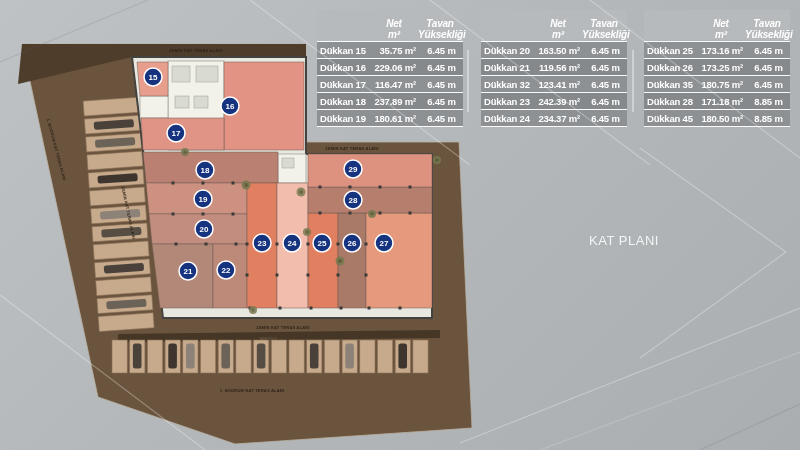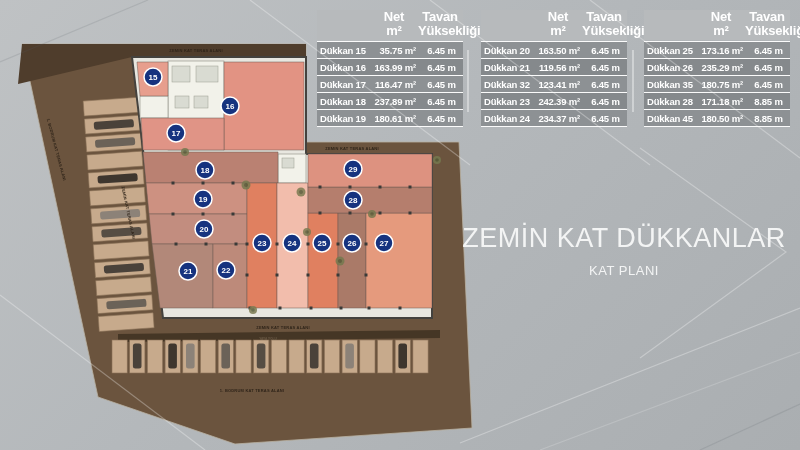--- a/index.html
+++ b/index.html
@@ -10,21 +10,21 @@
   .decor{position:absolute;left:0;top:0;z-index:30;pointer-events:none;}
   
   .plan-svg{position:absolute;left:0;top:0;z-index:5;}
   .plan-svg text{font-family:"Liberation Sans",sans-serif;}
   .plan-label{font-size:4px;font-weight:700;fill:#2f2419;letter-spacing:.2px;text-anchor:middle;}
   .road-label{font-size:3.2px;font-weight:700;fill:#6d5c47;text-anchor:middle;}
   .badge-no{font-size:8px;font-weight:700;fill:#ffffff;text-anchor:middle;}
   .unit{stroke:#6b5a50;stroke-width:.5;}
   
   .dtable{position:absolute;top:10px;width:146px;z-index:20;color:#fff;font-size:9.5px;font-weight:700;letter-spacing:-.2px;}
-  .thead{display:flex;height:30px;background:#b7babc;align-items:flex-start;line-height:1.1;font-size:13px;text-align:center;}
+  .thead{display:flex;height:30px;background:#b7babc;align-items:flex-end;line-height:1.1;font-size:10px;text-align:center;font-style:italic;}
   .rows{margin-top:1px;border-top:1px solid #fbfbfb;}
   .trow{display:flex;height:16px;align-items:center;border-bottom:1px solid #fbfbfb;background:#8d9194;justify-content:space-between;}
   .trow:nth-child(even){background:#85898c;}
   .c1{width:50px;padding-left:3px;text-align:left;}
   .c2{width:48px;text-align:right;padding-right:4px;}
   .c3{width:44px;text-align:center;}
   .thead .c2,.thead .c3{text-align:center;padding:0;}
   
   .title{position:absolute;left:452px;top:224px;width:344px;text-align:center;color:#f3f4f4;z-index:20;}
   .title .t1{font-size:27px;letter-spacing:.5px;font-weight:400;line-height:1.1;}
@@ -264,21 +264,21 @@
       <div class="c3"><span>Tavan</span><br><span>Yüksekliği</span></div>
     </div>
     <div class="rows">
       <div class="trow">
           <div class="c1">Dükkan 15</div>
           <div class="c2">35.75 m²</div>
           <div class="c3">6.45 m</div>
         </div>
       <div class="trow">
           <div class="c1">Dükkan 16</div>
-          <div class="c2">163.99 m²</div>
+          <div class="c2">229.06 m²</div>
           <div class="c3">6.45 m</div>
         </div>
       <div class="trow">
           <div class="c1">Dükkan 17</div>
           <div class="c2">116.47 m²</div>
           <div class="c3">6.45 m</div>
         </div>
       <div class="trow">
           <div class="c1">Dükkan 18</div>
           <div class="c2">237.89 m²</div>
@@ -334,21 +334,21 @@
       <div class="c3"><span>Tavan</span><br><span>Yüksekliği</span></div>
     </div>
     <div class="rows">
       <div class="trow">
           <div class="c1">Dükkan 25</div>
           <div class="c2">173.16 m²</div>
           <div class="c3">6.45 m</div>
         </div>
       <div class="trow">
           <div class="c1">Dükkan 26</div>
-          <div class="c2">235.29 m²</div>
+          <div class="c2">173.25 m²</div>
           <div class="c3">6.45 m</div>
         </div>
       <div class="trow">
           <div class="c1">Dükkan 35</div>
           <div class="c2">180.75 m²</div>
           <div class="c3">6.45 m</div>
         </div>
       <div class="trow">
           <div class="c1">Dükkan 28</div>
           <div class="c2">171.18 m²</div>
@@ -356,21 +356,20 @@
         </div>
       <div class="trow">
           <div class="c1">Dükkan 45</div>
           <div class="c2">180.50 m²</div>
           <div class="c3">8.85 m</div>
         </div>
     </div>
   </div>
 
   <div class="title">
-    <div class="t1">ZEMİN KAT DÜKKANLAR</div>
     <div class="t2">KAT PLANI</div>
   </div>
 
   <svg class="decor" width="800" height="450" viewBox="0 0 800 450">
     <g fill="none" stroke="rgba(255,255,255,0.30)" stroke-width="1.2">
       <path d="M250,0 L470,165"></path>
       <path d="M430,0 L650,165"></path>
       <path d="M590,0 L800,158"></path>
       <path d="M640,148 L786,252 L640,358"></path>
       <path d="M0,295 L205,450"></path>

